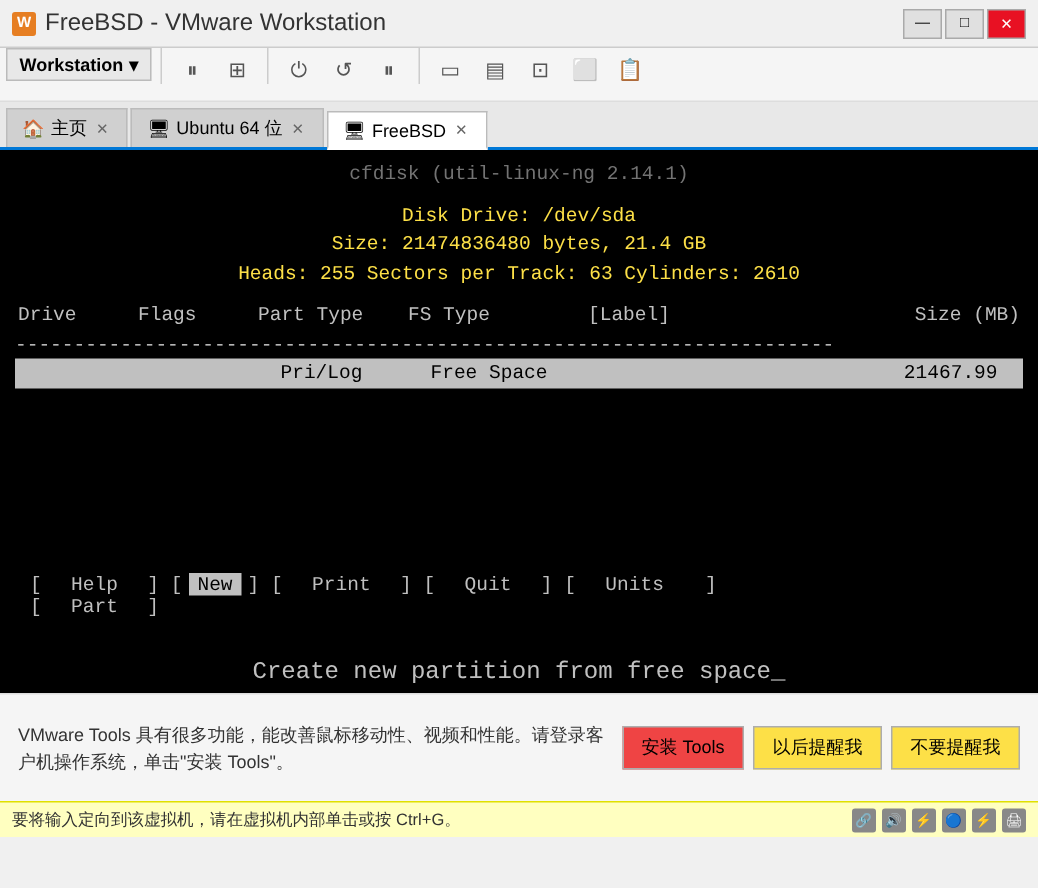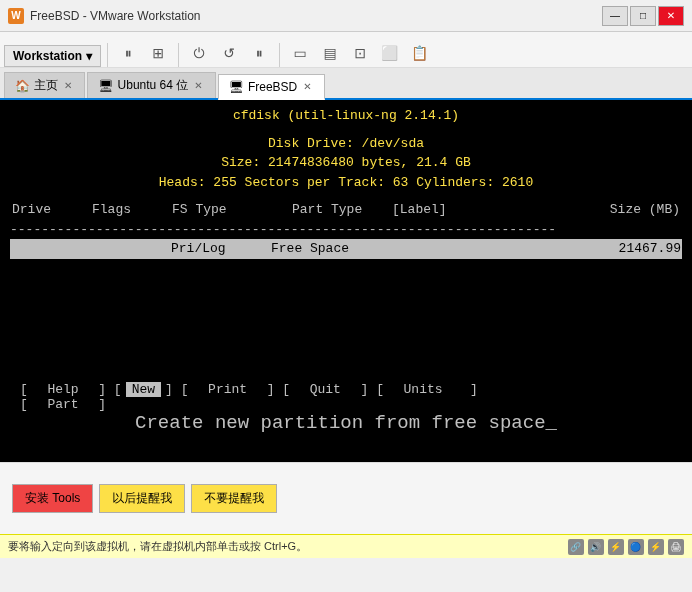--- a/index.html
+++ b/index.html
@@ -17,42 +17,42 @@
     }
     .title-bar-icon {
       width: 16px; height: 16px; margin-right: 6px;
       background: #e67e22;
       border-radius: 2px;
       display: inline-flex; align-items: center; justify-content: center;
       color: white; font-size: 10px; font-weight: bold;
     }
     .title-bar-text {
       flex: 1;
-      font-size: 12px;
+      font-size: 16px;
       color: #333;
     }
     .title-bar-controls {
       display: flex; gap: 2px;
     }
     .title-btn {
       width: 26px; height: 20px;
       background: #e0e0e0;
       border: 1px solid #aaa;
       cursor: pointer;
       display: flex; align-items: center; justify-content: center;
       font-size: 10px;
     }
     .title-btn.close { background: #e81123; color: white; }
 
     
     .toolbar {
       background: #f5f5f5;
       height: 36px;
       display: flex;
-      align-items: flex-end;
+      align-items: flex-start;
       padding: 0 4px;
       border-bottom: 1px solid #ddd;
       gap: 2px;
     }
     .workstation-btn {
       display: flex; align-items: center; gap: 4px;
       background: #e8e8e8;
       border: 1px solid #bbb;
       padding: 3px 8px;
       cursor: pointer;
@@ -113,21 +113,21 @@
       overflow: hidden;
       position: relative;
     }
 
     .cfdisk-content {
       padding: 0 10px;
       line-height: 1.5;
     }
 
     .cfdisk-header {
-      color: #fde047;
+      color: #737373;
       text-align: center;
     }
     .cfdisk-info {
       text-align: center;
       color: #fde047;
     }
 
     .cfdisk-buttons {
       position: absolute;
       bottom: 50px;
@@ -149,26 +149,26 @@
       color: #c0c0c0;
       margin: 0 4px;
     }
     .cfdisk-btn.active {
       background: #c0c0c0;
       color: #000;
       padding: 0 6px;
     }
     .cfdisk-status {
       position: absolute;
-      bottom: 28px;
+      bottom: 5px;
       left: 0; right: 0;
       text-align: center;
       color: #c0c0c0;
       font-family: 'Courier New', Courier, monospace;
-      font-size: 19px;
+      font-size: 16px;
     }
 
     
     .vmtools-bar {
       background: #f5f5f5;
       border-top: 1px solid #ddd;
       padding: 8px 12px;
       display: flex;
       align-items: center;
       gap: 10px;
@@ -278,28 +278,28 @@
   <div class="cfdisk-content">
     <div class="cfdisk-header">cfdisk (util-linux-ng 2.14.1)</div>
     <div style="margin-top:8px;"></div>
     <div class="cfdisk-info">Disk Drive: /dev/sda</div>
     <div class="cfdisk-info">Size: 21474836480 bytes, 21.4 GB</div>
     <div class="cfdisk-info">Heads: 255   Sectors per Track: 63   Cylinders: 2610</div>
     <div style="margin-top:8px;"></div>
     <div style="display:flex; padding:0 2px; color:#c0c0c0; font-family:'Courier New',monospace; font-size:13px;">
       <span style="width:80px;">Drive</span>
       <span style="width:80px;">Flags</span>
+      <span style="width:100px;">Part Type</span>
       <span style="width:120px;">FS Type</span>
-      <span style="width:100px;">Part Type</span>
       <span style="width:130px;">[Label]</span>
       <span style="flex:1;text-align:right;">Size (MB)</span>
     </div>
     <div style="color:#c0c0c0; font-family:'Courier New',monospace; font-size:13px; letter-spacing:0px;">----------------------------------------------------------------------</div>
 
-    <div style="display:flex; padding:0 1px; background:#c0c0c0; color:#000; font-family:'Courier New',monospace; font-size:13px;">
+    <div style="display:flex; padding:0 17px; background:#c0c0c0; color:#000; font-family:'Courier New',monospace; font-size:13px;">
       <span style="width:80px;"> </span>
       <span style="width:80px;"> </span>
       <span style="width:100px;">Pri/Log</span>
       <span style="width:120px;">Free Space</span>
       <span style="width:130px;"> </span>
       <span style="flex:1;text-align:right;">21467.99</span>
     </div>
   </div>
 
   <div class="cfdisk-buttons">
@@ -326,20 +326,21 @@
       <span>&nbsp;&nbsp;]</span>
     </div>
   </div>
 
   <div class="cfdisk-status">
     <span>Create new partition from free space_</span>
   </div>
 </div>
 
 <div class="vmtools-bar">
+  <div class="vmtools-text">VMware Tools 具有很多功能，能改善鼠标移动性、视频和性能。请登录客户机操作系统，单击"安装 Tools"。</div>
   <div class="vmtools-actions">
     <button class="vmtools-btn primary">安装 Tools</button>
     <button class="vmtools-btn">以后提醒我</button>
     <button class="vmtools-btn">不要提醒我</button>
   </div>
 </div>
 
 <div class="status-bar">
   <span>要将输入定向到该虚拟机，请在虚拟机内部单击或按 Ctrl+G。</span>
   <div class="status-icons">

